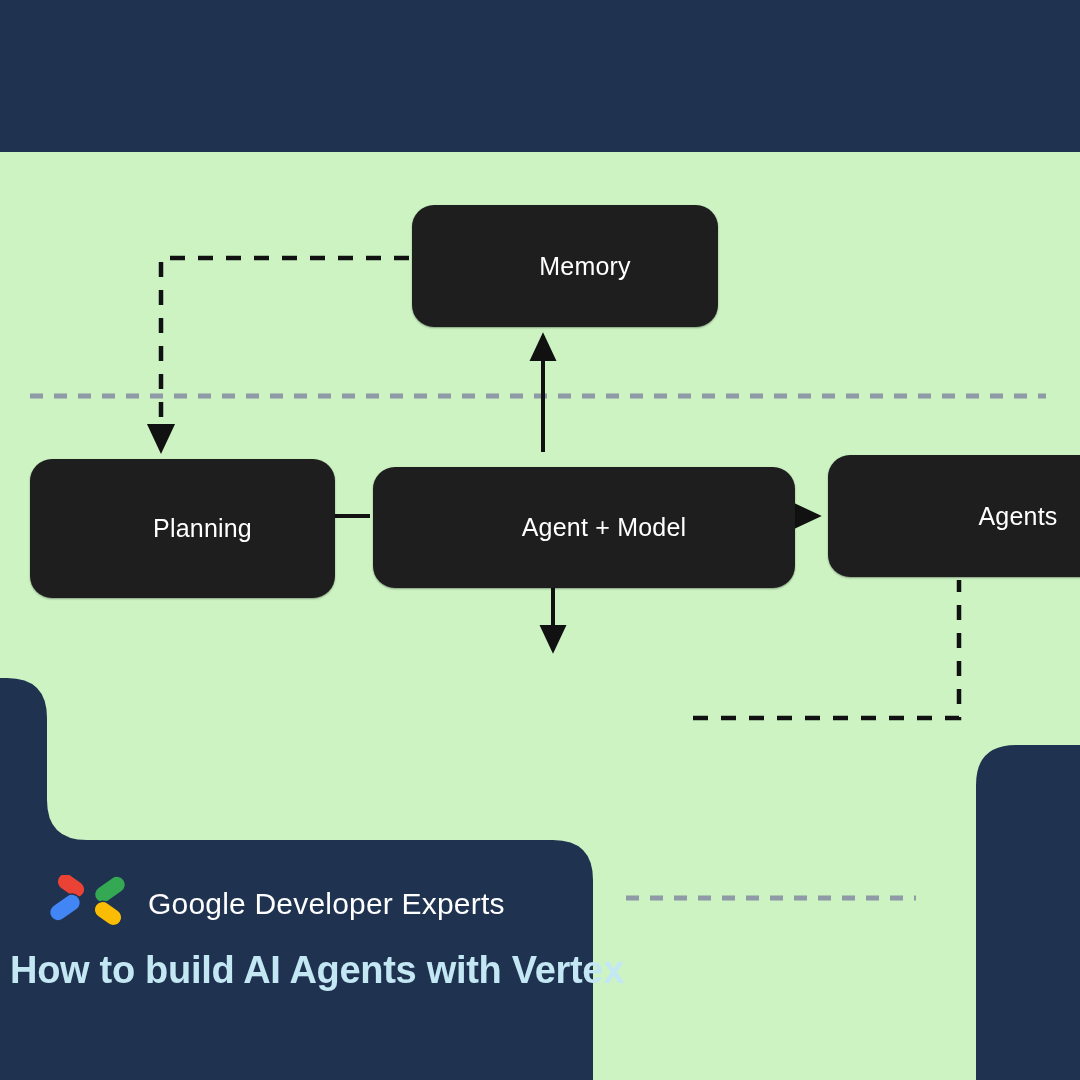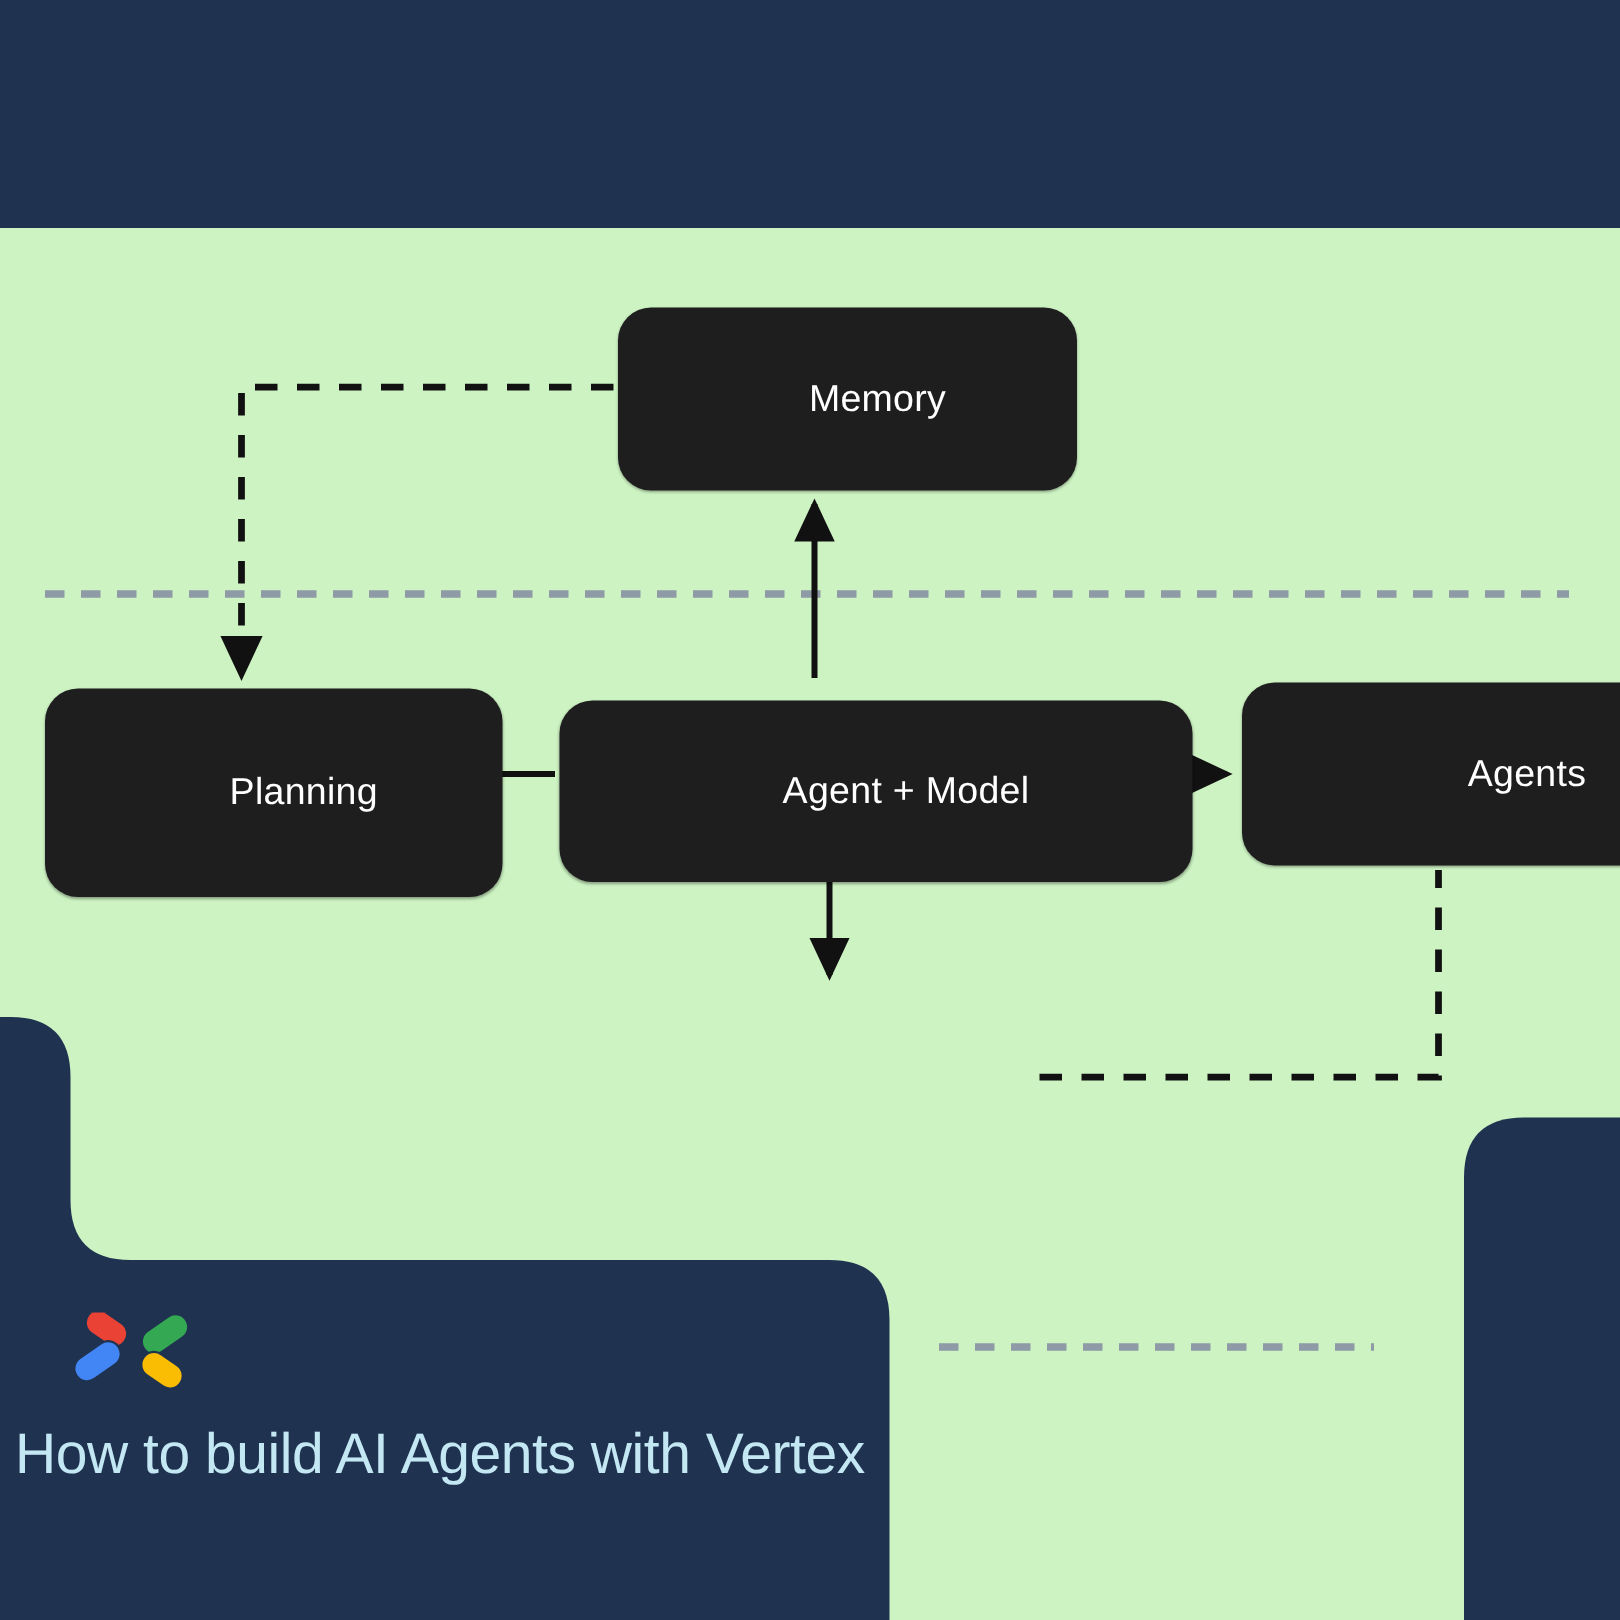--- a/index.html
+++ b/index.html
@@ -51,21 +51,21 @@
   }
   .gde-logo{width:84px;height:58px;display:block;}
   .gde-text{
     color:#ffffff;font-size:30px;font-weight:400;letter-spacing:.2px;
     white-space:nowrap;
   }
   .headline{
     position:absolute;left:10px;top:947px;width:660px;
     color:#C4E7F4;
     font-size:38px;
-    font-weight:400;
+    font-weight:700;
     line-height:1.23;
     letter-spacing:-0.3px;
   }
   .headline .l2{display:block;}
 </style>
 </head>
 <body>
 
 <div id="stage">
 
@@ -124,19 +124,20 @@
     <svg class="gde-logo" viewBox="0 0 84 58">
 
       <g stroke="#1F3350" stroke-width="1.5">
         <rect x="10" y="2" width="30" height="17" rx="8.5" fill="#EA4335" transform="rotate(35 25 10.5)"></rect>
         <rect x="2" y="24" width="34" height="17" rx="8.5" fill="#4285F4" transform="rotate(-35 19 32.5)"></rect>
 
         <rect x="47" y="6" width="34" height="17" rx="8.5" fill="#34A853" transform="rotate(-35 64 14.5)"></rect>
         <rect x="47" y="30" width="30" height="17" rx="8.5" fill="#FBBC04" transform="rotate(35 62 38.5)"></rect>
       </g>
     </svg>
+    <span class="gde-text">Google Developer Experts</span>
   </div>
 
   <div class="headline">
     <span class="l1">How to build AI Agents with Vertex</span>
   </div>
 
 </div>
 
 </body></html>

